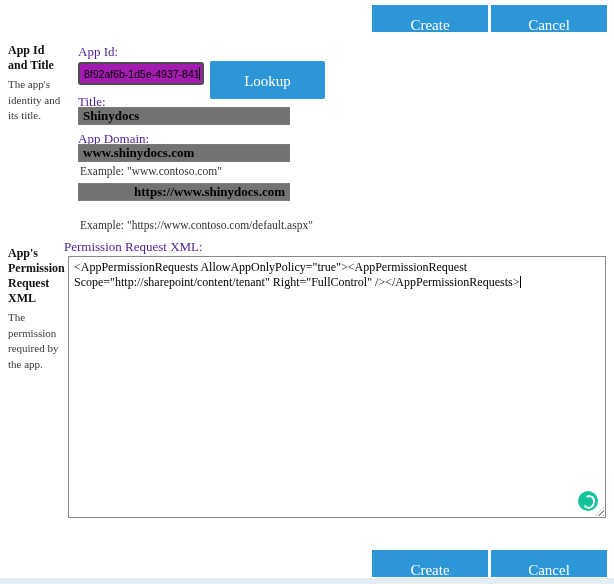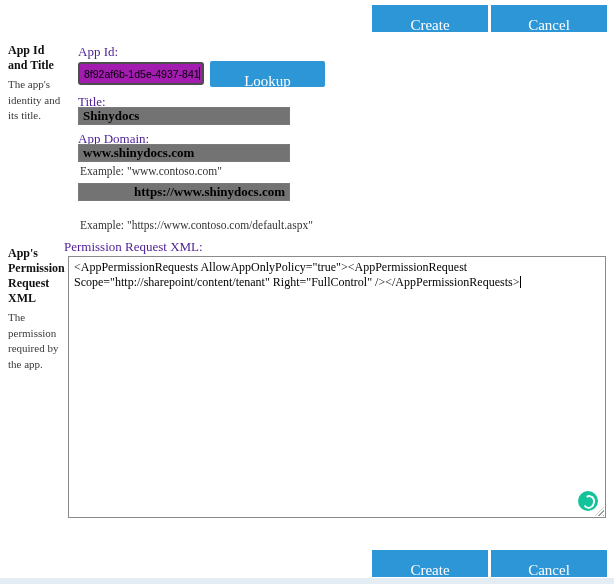--- a/index.html
+++ b/index.html
@@ -13,21 +13,21 @@
     position:absolute;
     background:#2d96d6;color:#ffffff;border:none;
     font-family:"Liberation Serif", serif;
     font-size:15px;text-align:center;cursor:pointer;
     width:116px;height:27px;line-height:27px;padding:7px;
   }
   .btn-create-top{left:372px;top:5px;}
   .btn-cancel-top{left:491px;top:5px;}
   .btn-create-bottom{left:372px;top:550px;}
   .btn-cancel-bottom{left:491px;top:550px;}
-  .btn-lookup{left:210px;top:61px;width:115px;height:26px;line-height:26px;border-radius:2px;}
+  .btn-lookup{left:210px;top:61px;width:115px;height:38px;line-height:26px;border-radius:2px;}
 
   .side{position:absolute;left:8px;width:64px;}
   .side1{top:43px;}
   .side2{top:246px;}
   .side-title div{
     font-size:12px;font-weight:bold;line-height:15px;color:#111;white-space:nowrap;
   }
   .side-desc{margin-top:4px;}
   .side-desc div{
     font-size:11px;line-height:15.5px;color:#3a3a3a;white-space:nowrap;

